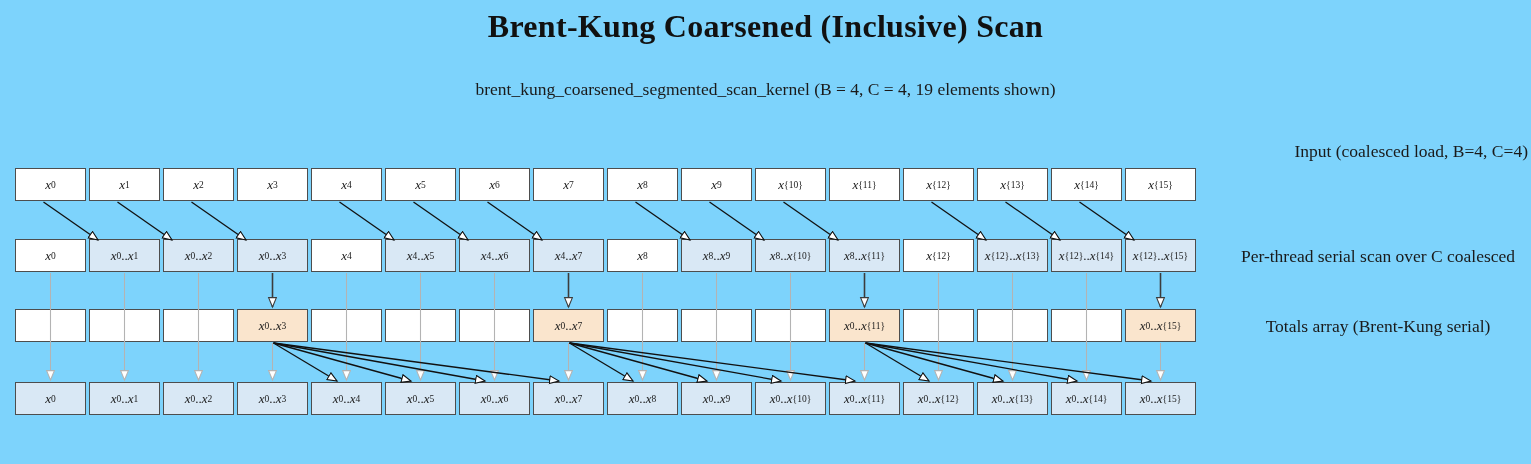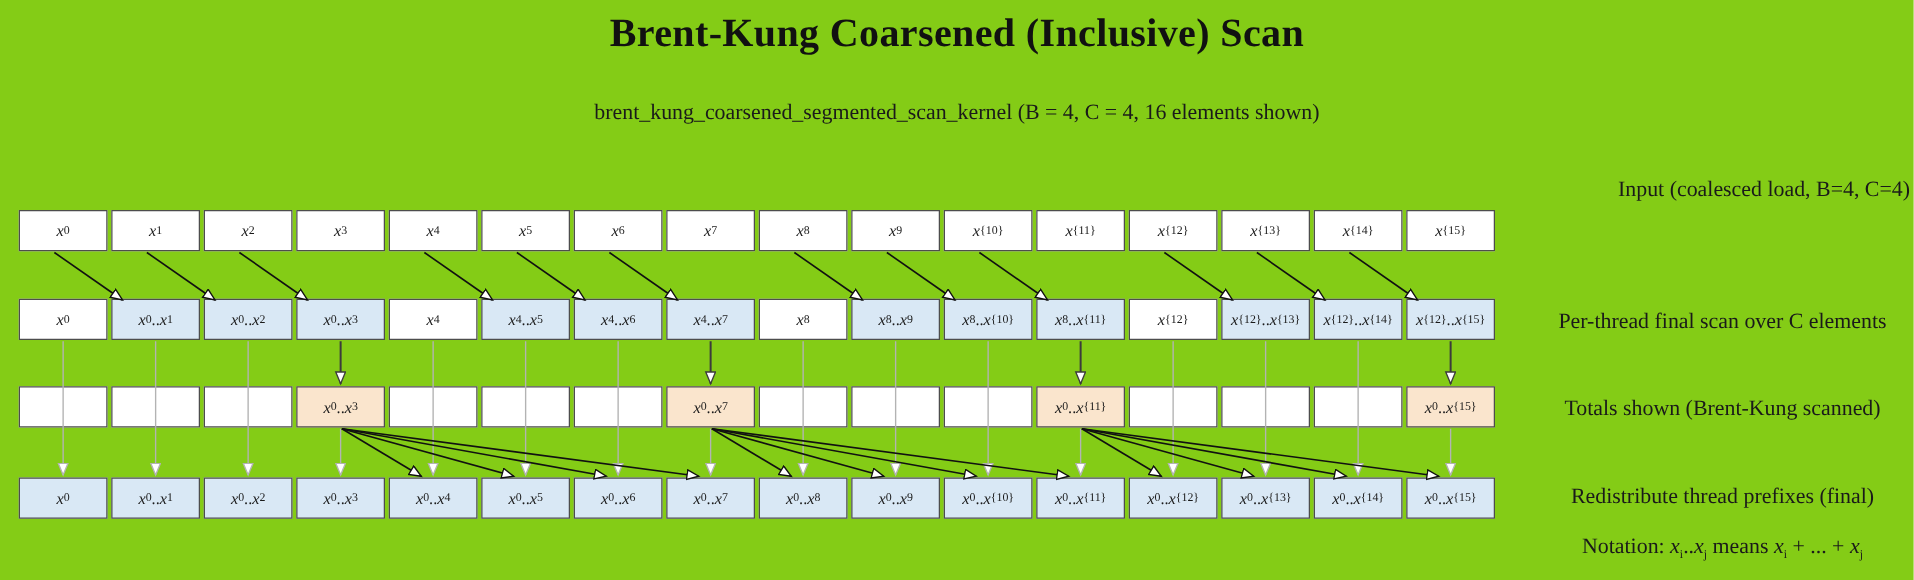--- a/index.html
+++ b/index.html
@@ -1,17 +1,17 @@
 <!DOCTYPE html>
 <html><head>
 <meta charset="utf-8">
 <style>
   html,body { margin:0; padding:0; background:#fff; }
   .canvas {
-    position:relative; width:1531px; height:464px; background:#84cc16;
+    position:relative; width:1531px; height:464px; background:#7dd3fc;
     font-family:"Liberation Serif", serif; color:#1a1a1a; overflow:hidden;
   }
   .title {
     position:absolute; top:8px; left:0; width:1531px; text-align:center;
     font-size:32px; font-weight:bold; letter-spacing:0.3px; color:#111;
   }
   .subtitle {
     position:absolute; top:79px; left:0; width:1531px; text-align:center;
     font-size:17.5px; color:#1a1a1a;
   }
@@ -33,21 +33,21 @@
   .box i { font-style:italic; font-family:"Liberation Serif", serif; }
   .box sub, .mathtext sub { font-size:9.5px; line-height:0; }
   .mathtext i { font-style:italic; }
   svg.overlay { position:absolute; top:0; left:0; pointer-events:none; }
 </style>
 </head>
 <body>
 
 <div class="canvas">
   <div class="title">Brent-Kung Coarsened (Inclusive) Scan</div>
-  <div class="subtitle">brent_kung_coarsened_segmented_scan_kernel (B = 4, C = 4, 16 elements shown)</div>
+  <div class="subtitle">brent_kung_coarsened_segmented_scan_kernel (B = 4, C = 4, 19 elements shown)</div>
 
   <div id="boxes">
       <div class="box" style="left: 15px; top: 168px; background: rgb(255, 255, 255); border-color: rgb(77, 77, 77);">
         <i>x</i>
         <sub>0</sub>
       </div>
       <div class="box" style="left: 89px; top: 168px; background: rgb(255, 255, 255); border-color: rgb(77, 77, 77);">
         <i>x</i>
         <sub>1</sub>
       </div>
@@ -224,17 +224,15 @@
       <line x1="569.5" y1="343" x2="707" y2="381" stroke="#111111" stroke-width="1.3" marker-end="url(#mB)"></line>
       <line x1="569.5" y1="343" x2="781" y2="381" stroke="#111111" stroke-width="1.3" marker-end="url(#mB)"></line>
       <line x1="569.5" y1="343" x2="855" y2="381" stroke="#111111" stroke-width="1.3" marker-end="url(#mB)"></line>
       <line x1="865.5" y1="343" x2="929" y2="381" stroke="#111111" stroke-width="1.3" marker-end="url(#mB)"></line>
       <line x1="865.5" y1="343" x2="1003" y2="381" stroke="#111111" stroke-width="1.3" marker-end="url(#mB)"></line>
       <line x1="865.5" y1="343" x2="1077" y2="381" stroke="#111111" stroke-width="1.3" marker-end="url(#mB)"></line>
       <line x1="865.5" y1="343" x2="1151" y2="381" stroke="#111111" stroke-width="1.3" marker-end="url(#mB)"></line>
     </svg>
 
   <div class="side-label lbl-input">Input (coalesced load, B=4, C=4)</div>
-  <div class="side-label lbl-serial">Per-thread final scan over C elements</div>
-  <div class="side-label lbl-totals">Totals shown (Brent-Kung scanned)</div>
-  <div class="side-label lbl-redistribute">Redistribute thread prefixes (final)</div>
-  <div class="side-label lbl-notation mathtext">Notation: <i>x</i><sub>i</sub>..<i>x</i><sub>j</sub> means <i>x</i><sub>i</sub> + ... + <i>x</i><sub>j</sub></div>
+  <div class="side-label lbl-serial">Per-thread serial scan over C coalesced</div>
+  <div class="side-label lbl-totals">Totals array (Brent-Kung serial)</div>
 </div>
 
 </body></html>

